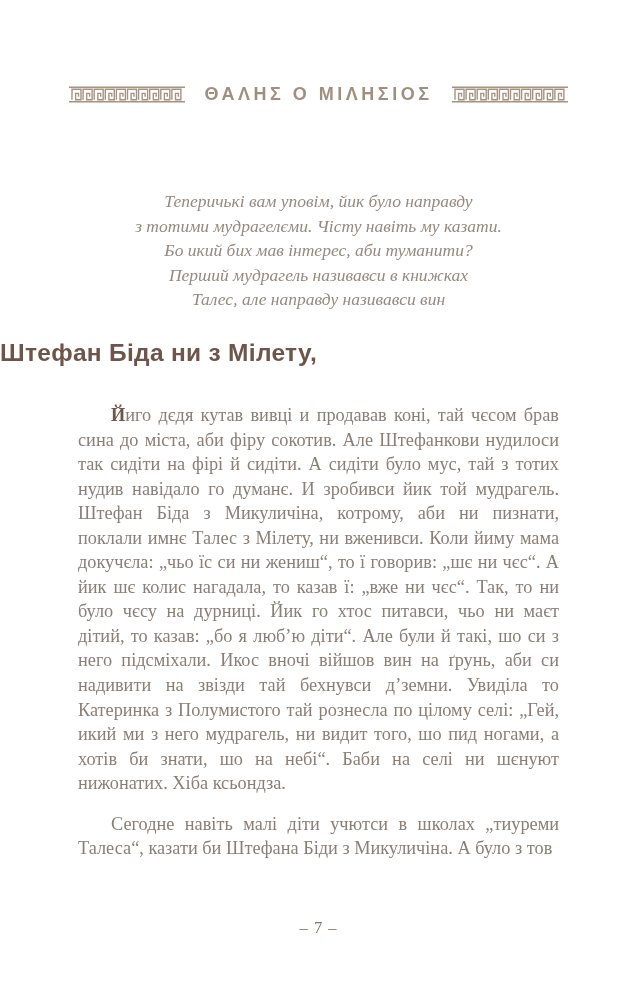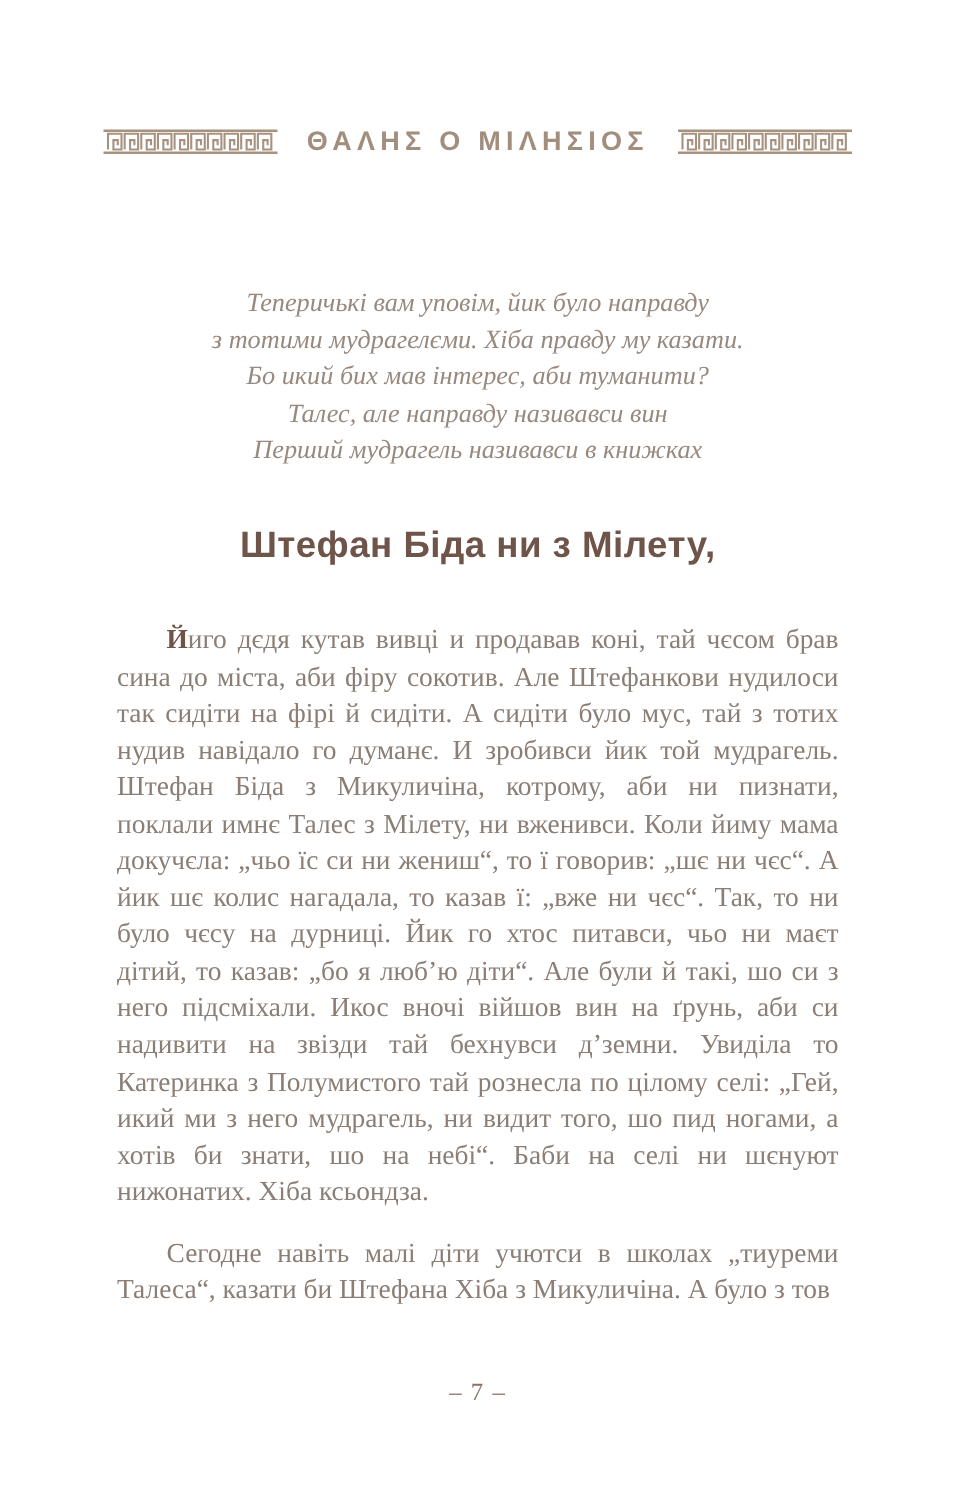--- a/index.html
+++ b/index.html
@@ -31,22 +31,22 @@
   .meander { color: var(--ornament, #a79280); display: block; flex: 0 0 auto; }
   .epigraph {
     margin-top: 84px;
     text-align: center;
     font-style: italic;
     font-size: 17.5px;
     line-height: 24.6px;
     color: var(--epigraph-text, #97897e);
   }
   .chapter-title {
-    margin-top: 34px;
-    text-align: center;
+    margin-top: 23px;
+    text-align: left;
     font-family: "Liberation Sans", sans-serif;
     font-weight: 700;
     font-size: 24.5px;
     line-height: 35px;
     letter-spacing: 0.3px;
     color: var(--title-text, #6e5449);
   }
   .body-block { width: 513px; margin: 33px auto 0; }
   .body-block p {
     margin: 16px;
@@ -115,30 +115,30 @@
             <use href="#mk-b" x="77.7"></use>
             <use href="#mk-b" x="88.8"></use>
           <use href="#mk-b" x="99.9"></use>
         </g>
       </g>
     </svg>
   </div>
 
   <div class="epigraph">
     <div>Теперичькі вам уповім, йик було направду</div>
-    <div>з тотими мудрагелєми. Хіба правду му казати.</div>
+    <div>з тотими мудрагелєми. Чісту навіть му казати.</div>
     <div>Бо икий бих мав інтерес, аби туманити?</div>
+    <div>Перший мудрагель називавси в книжках</div>
     <div>Талес, але направду називавси вин</div>
-    <div>Перший мудрагель називавси в книжках</div>
   </div>
 
   <div class="chapter-title">
     <div>Штефан Біда ни з Мілету,</div>
   </div>
 
   <div class="body-block">
     <p><span class="initial">Й</span><span>иго дєдя кутав вивці и продавав коні, тай чєсом брав сина до міста, аби фіру сокотив. Але Штефанкови нудилоси так сидіти на фірі й сидіти. А сидіти було мус, тай з тотих нудив навідало го думанє. И зробивси йик той мудрагель. Штефан Біда з Микуличіна, котрому, аби ни пизнати, поклали имнє Талес з Мілету, ни вженивси. Коли йиму мама докучєла: „чьо їс си ни жениш“, то ї говорив: „шє ни чєс“. А йик шє колис нагадала, то казав ї: „вже ни чєс“. Так, то ни було чєсу на дурниці. Йик го хтос питавси, чьо ни маєт дітий, то казав: „бо я люб’ю діти“. Але були й такі, шо си з него підсміхали. Икос вночі війшов вин на ґрунь, аби си надивити на звізди тай бехнувси д’земни. Увиділа то Катеринка з Полумистого тай рознесла по цілому селі: „Гей, икий ми з него мудрагель, ни видит того, шо пид ногами, а хотів би знати, шо на небі“. Баби на селі ни шєнуют нижонатих. Хіба ксьондза.</span></p>
-    <p><span>Сегодне навіть малі діти учютси в школах „тиуреми Талеса“, казати би Штефана Хіба з Микуличіна. А було з тов</span></p>
+    <p><span>Сегодне навіть малі діти учютси в школах „тиуреми Талеса“, казати би Штефана Біди з Микуличіна. А було з тов</span></p>
   </div>
 
   <div class="page-number">– 7 –</div>
 
 </div>
 
 </body></html>

